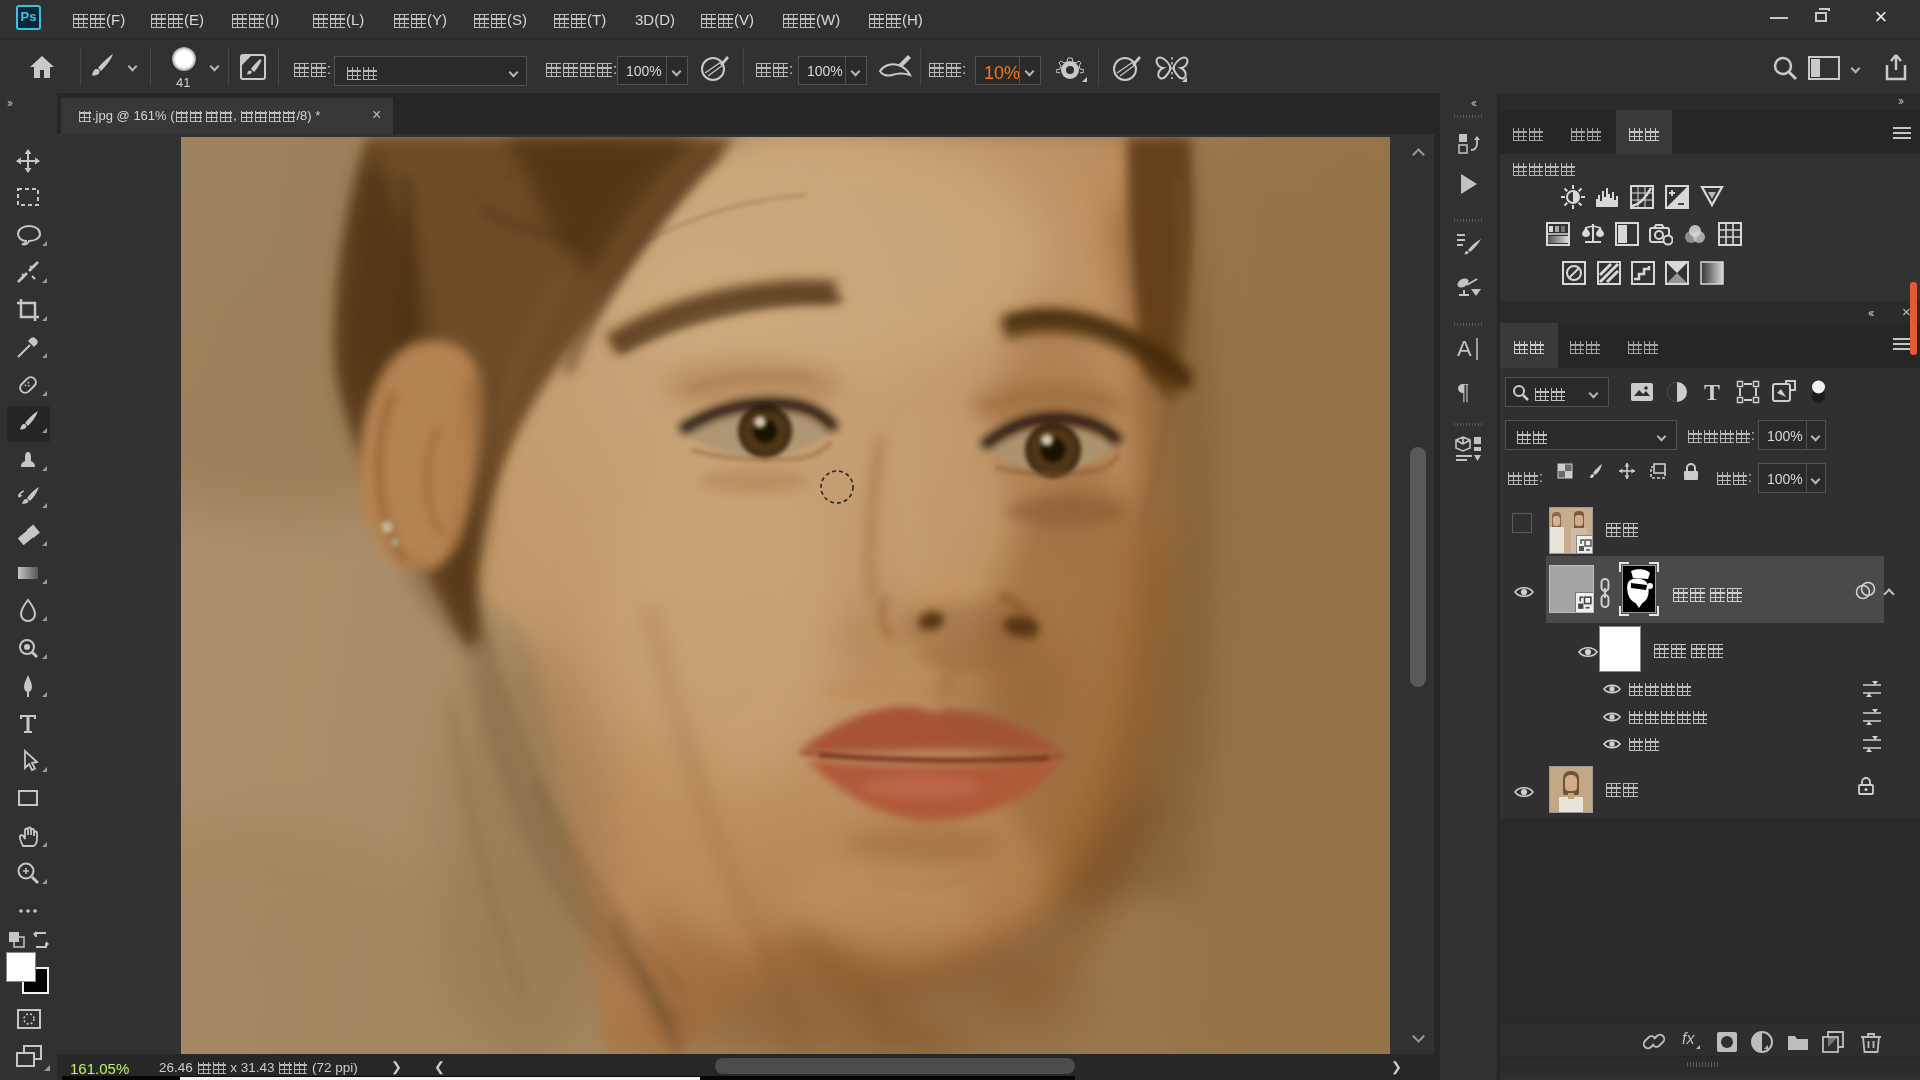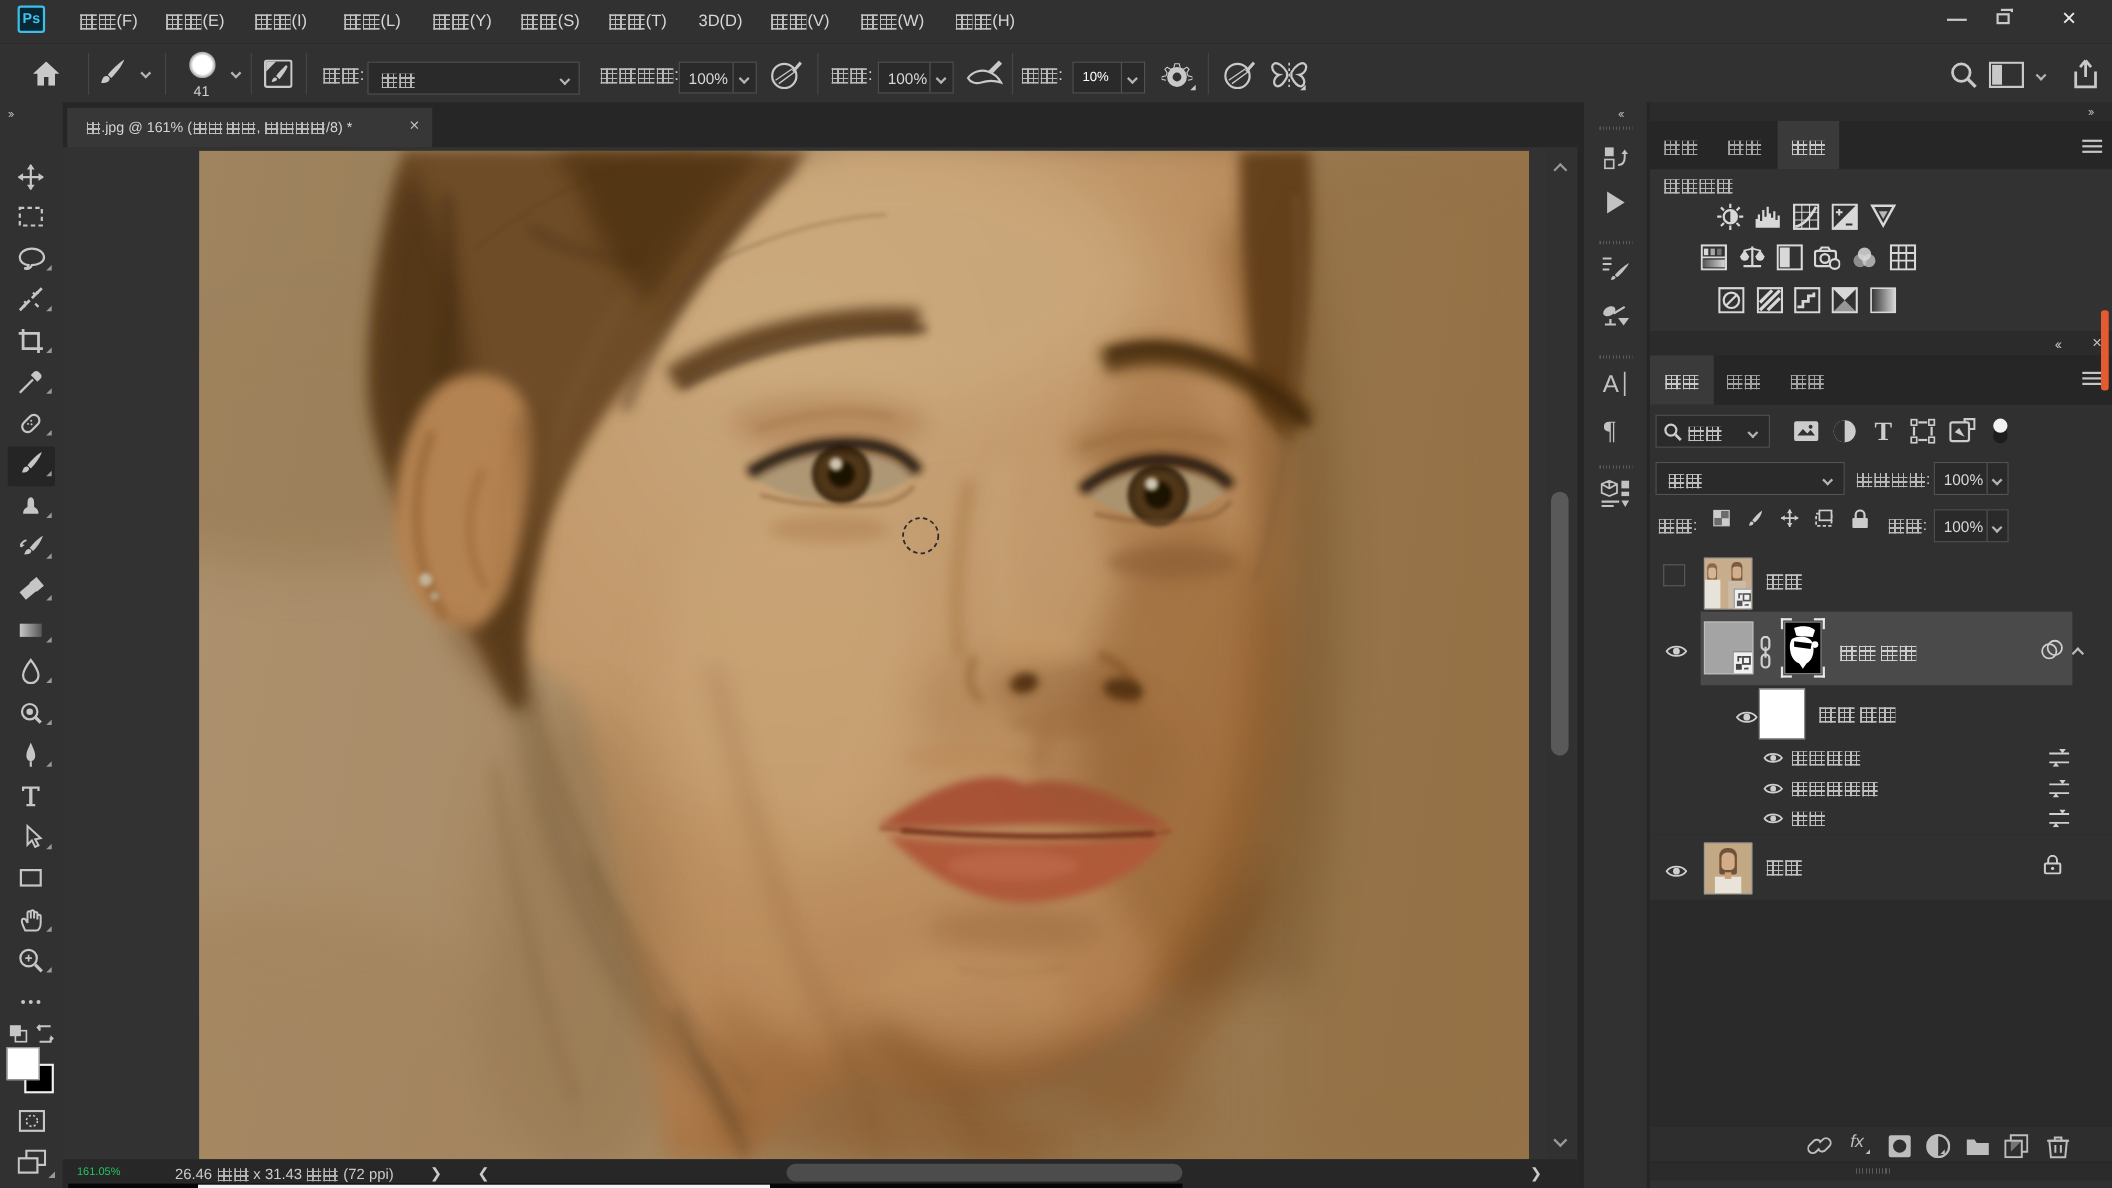--- a/index.html
+++ b/index.html
@@ -86,21 +86,21 @@
       </div>
       <div class="abs" style="left:845px;top:16px;width:22px;height:29px;background:#2a2a2a;border:1px solid #525252">
         <div class="abs" style="left:6px;top:11px;width:7px;height:7px;border-left:2px solid #b5b5b5;border-bottom:2px solid #b5b5b5;transform:rotate(-45deg)"></div>
       </div>
 <svg class="abs" style="left:878px;top:13px" width="34" height="30" viewBox="0 0 34 30">
         <path d="M2 18 C6 12 14 10 20 12 C26 14 30 18 32 22 C26 20 20 20 14 22 C9 23.5 4 22 2 18 Z" fill="none" stroke="#c9c9c9" stroke-width="2"></path>
         <path d="M20 12 L30 2 L33 5 L24 14 Z" fill="#c9c9c9"></path>
       </svg>
 <div class="abs txt" style="left:928px;top:20px;font-size:15px;color:#d0d0d0"><i class="c c15"></i><i class="c c15"></i>:</div>
 <div class="abs" style="left:975px;top:16px;width:45px;height:29px;background:#2a2a2a;border:1px solid #525252">
-        <div class="abs txt" style="left:8px;top:6px;font-size:12px;color:#ffffff">10%</div>
+        <div class="abs txt" style="left:8px;top:6px;font-size:18px;color:#f97316">10%</div>
       </div>
       <div class="abs" style="left:1019px;top:16px;width:22px;height:29px;background:#2a2a2a;border:1px solid #525252">
         <div class="abs" style="left:6px;top:11px;width:7px;height:7px;border-left:2px solid #b5b5b5;border-bottom:2px solid #b5b5b5;transform:rotate(-45deg)"></div>
       </div>
 <svg class="abs" style="left:1056px;top:14px" width="28" height="28" viewBox="0 0 28 28">
         <path d="M14 4 L16 4 L17 8 L20 9 L23 7 L25 9 L23 12 L24 15 L28 16 L28 18 L24 19 M14 4 L12 4 L11 8 L8 9 L5 7 L3 9 L5 12 L4 15 L0 16 L0 18 L4 19" stroke="#c9c9c9" fill="none"></path>
         <circle cx="14" cy="16" r="9" fill="#c9c9c9"></circle>
         <circle cx="14" cy="16" r="4" fill="#313131"></circle>
       </svg>
 <div class="abs" style="left:1082px;top:37px;width:0;height:0;border-left:5px solid transparent;border-bottom:5px solid #c9c9c9"></div>
@@ -472,21 +472,21 @@
 
 <circle cx="656" cy="350" r="16" fill="none" stroke="#2f2f2f" stroke-width="1.6" stroke-dasharray="4 3"></circle>
 </svg>
       </div>
 <div class="abs" style="left:1350px;top:3px;width:24px;height:917px;background:#313131"></div>
 <div class="abs" style="left:1353px;top:313px;width:16px;height:240px;background:#595959;border-radius:8px"></div>
 <div class="abs" style="left:1357px;top:16px;width:9px;height:9px;border-left:2px solid #9a9a9a;border-top:2px solid #9a9a9a;transform:rotate(45deg)"></div>
 <div class="abs" style="left:1357px;top:898px;width:9px;height:9px;border-right:2px solid #9a9a9a;border-bottom:2px solid #9a9a9a;transform:rotate(45deg)"></div>
 </div>
 <div class="abs" style="left:57px;top:1054px;width:1377px;height:26px;background:#272727">
-<div class="abs txt" style="left:13px;top:6px;font-size:10px;color:#22c55e">161.05%</div>
+<div class="abs txt" style="left:13px;top:6px;font-size:15px;color:#bef264">161.05%</div>
 <div class="abs txt" style="left:102px;top:6px;font-size:13.5px;color:#cbcbcb">26.46 <i class="c c13"></i><i class="c c13"></i> x 31.43 <i class="c c13"></i><i class="c c13"></i> (72 ppi)</div>
 <div class="abs txt" style="left:334px;top:5px;font-size:13px;color:#cbcbcb">❯</div>
 <div class="abs txt" style="left:377px;top:5px;font-size:13px;color:#cbcbcb">❮</div>
 <div class="abs" style="left:658px;top:4px;width:360px;height:16px;background:#4c4c4c;border-radius:8px"></div>
 <div class="abs txt" style="left:1334px;top:5px;font-size:13px;color:#cbcbcb">❯</div>
 </div>
 <div class="abs" style="left:62px;top:1076px;width:1013px;height:4px;background:#060606"></div>
 <div class="abs" style="left:180px;top:1077px;width:520px;height:3px;background:#f2f2f2"></div>
 <div class="abs" style="left:1434px;top:93px;width:6px;height:987px;background:#262626"></div>
 <div class="abs" style="left:1440px;top:93px;width:57px;height:987px;background:#313131">

